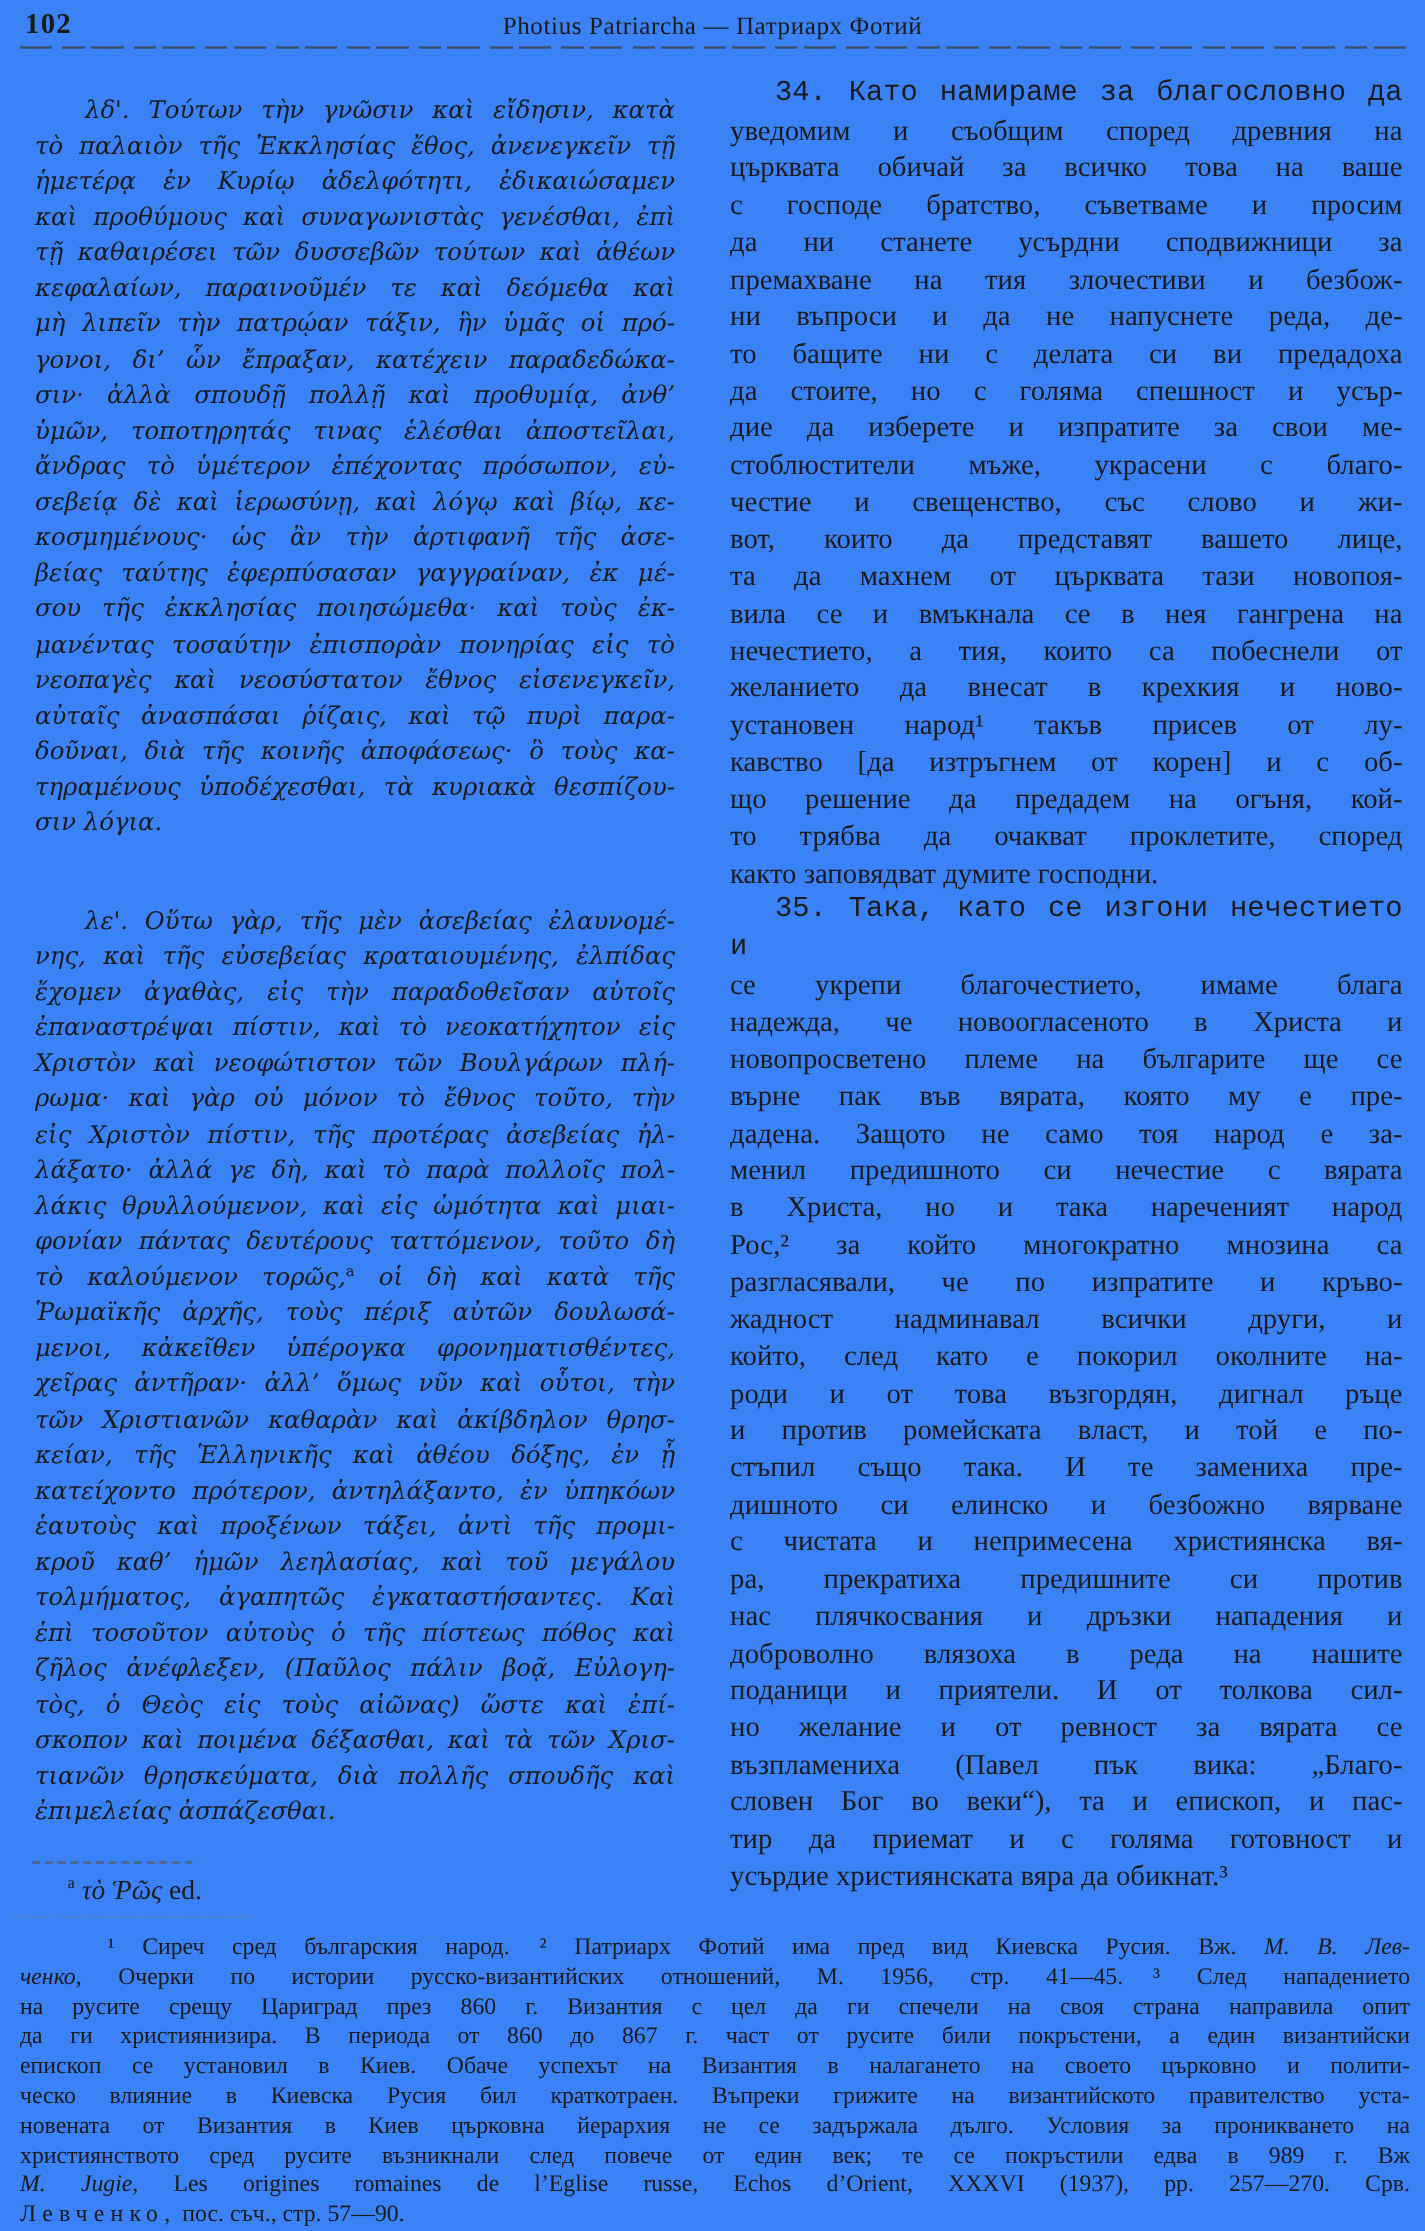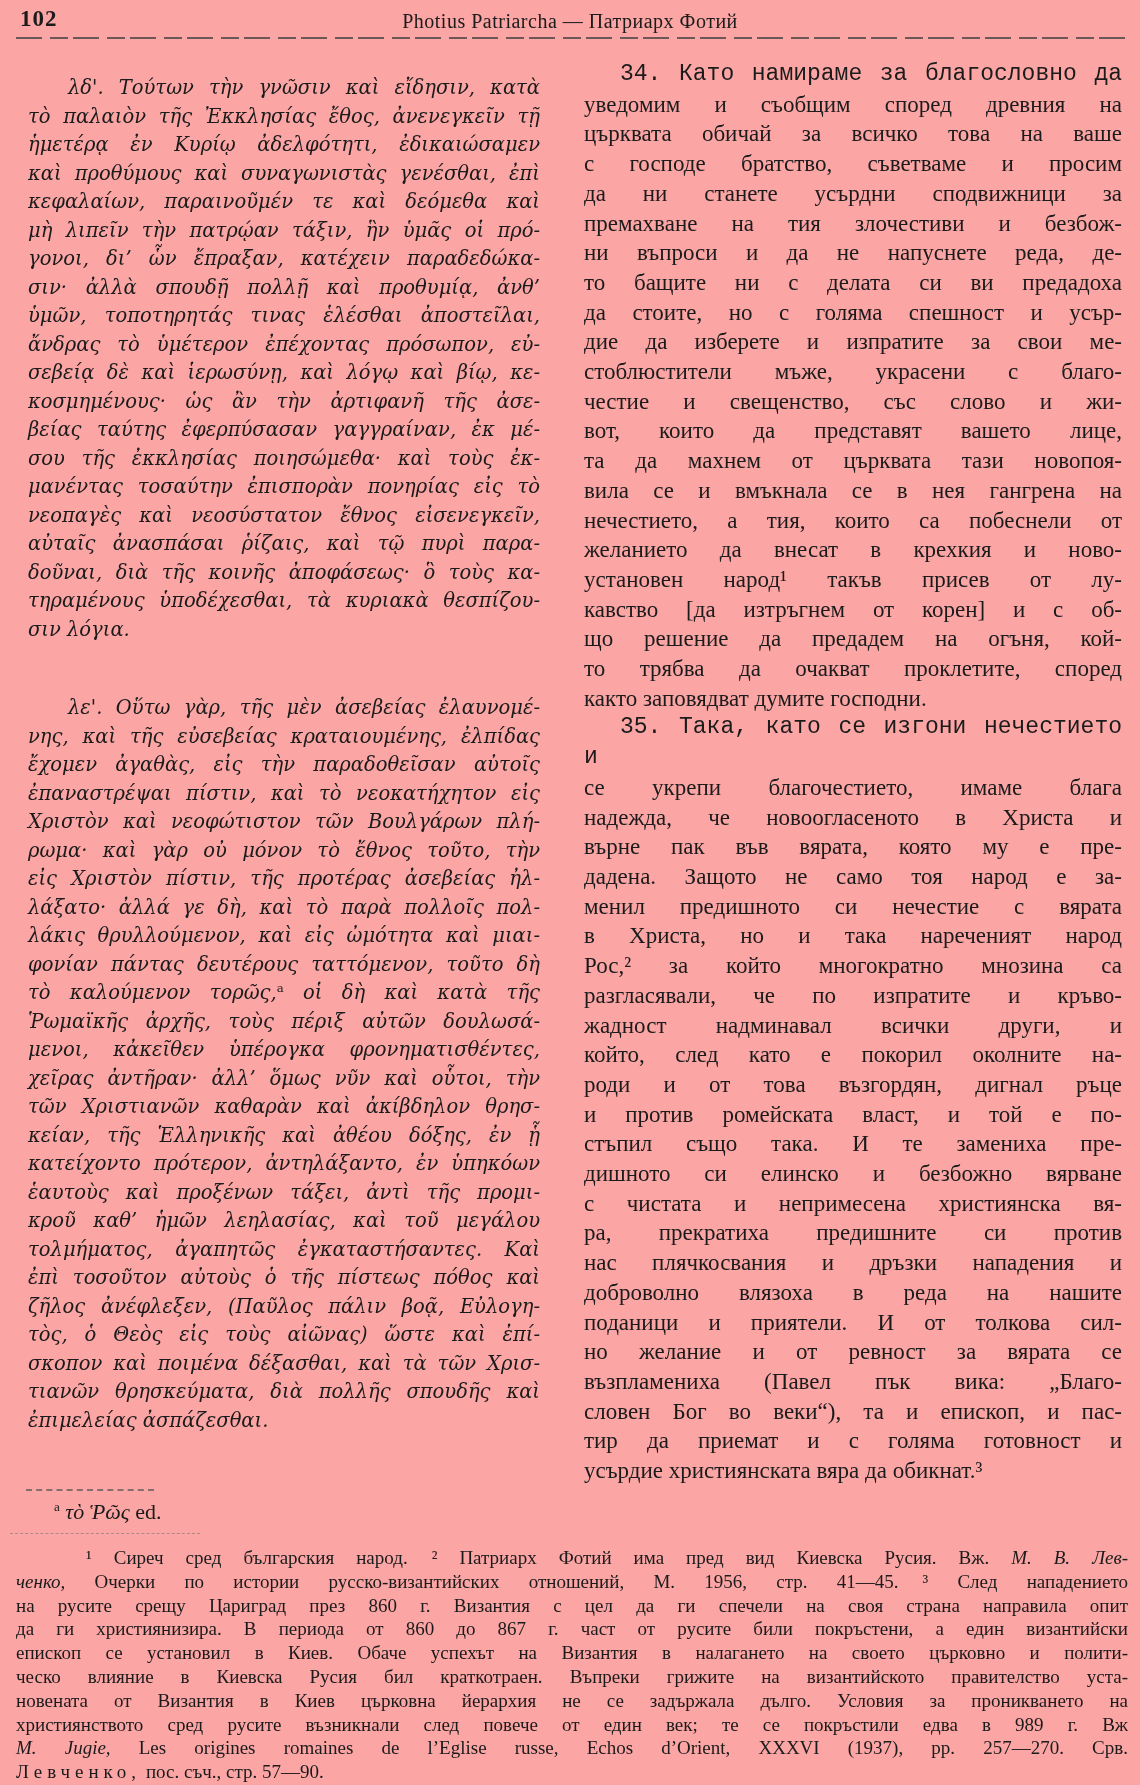--- a/index.html
+++ b/index.html
@@ -1,18 +1,18 @@
 <!DOCTYPE html>
 <html><head>
 <meta charset="utf-8">
 <style>
   html,body { margin:0; padding:0; background:#e8e8e4; }
   #page {
     position:relative; width:1140px; height:1785px; margin:0 auto;
-    background:#fca5a5; color:#1b1b1b; overflow:hidden;
+    background:#3b82f6; color:#1b1b1b; overflow:hidden;
     font-family:"Liberation Serif","DejaVu Serif",serif;
   }
   
   .pagenum { position:absolute; left:20px; top:6px; font-size:23px; font-weight:600; letter-spacing:1px; }
   .runtitle { position:absolute; left:0; right:0; top:10px; text-align:center; font-size:20px; letter-spacing:.5px; }
   .head-rule {
     position:absolute; left:16px; right:8px; top:37px; height:2px; opacity:.75;
     background:repeating-linear-gradient(90deg,#3c3c3c 0 26px,transparent 26px 34px,#3c3c3c 34px 52px,transparent 52px 57px);
   }
   
@@ -60,20 +60,21 @@
   <div class="pagenum">102</div>
   <div class="runtitle">Photius Patriarcha — Патриарх Фотий</div>
   <div class="head-rule"></div>
 
   <div class="col-greek">
     <div class="para">
         <div class="line first">λδ'. Τούτων τὴν γνῶσιν καὶ εἴδησιν, κατὰ</div>
         <div class="line">τὸ παλαιὸν τῆς Ἐκκλησίας ἔθος, ἀνενεγκεῖν τῇ</div>
         <div class="line">ἡμετέρᾳ ἐν Κυρίῳ ἀδελφότητι, ἐδικαιώσαμεν</div>
         <div class="line">καὶ προθύμους καὶ συναγωνιστὰς γενέσθαι, ἐπὶ</div>
+        <div class="line">τῇ καθαιρέσει τῶν δυσσεβῶν τούτων καὶ ἀθέων</div>
         <div class="line">κεφαλαίων, παραινοῦμέν τε καὶ δεόμεθα καὶ</div>
         <div class="line">μὴ λιπεῖν τὴν πατρῴαν τάξιν, ἣν ὑμᾶς οἱ πρό-</div>
         <div class="line">γονοι, δι’ ὧν ἔπραξαν, κατέχειν παραδεδώκα-</div>
         <div class="line">σιν· ἀλλὰ σπουδῇ πολλῇ καὶ προθυμίᾳ, ἀνθ’</div>
         <div class="line">ὑμῶν, τοποτηρητάς τινας ἑλέσθαι ἀποστεῖλαι,</div>
         <div class="line">ἄνδρας τὸ ὑμέτερον ἐπέχοντας πρόσωπον, εὐ-</div>
         <div class="line">σεβείᾳ δὲ καὶ ἱερωσύνῃ, καὶ λόγῳ καὶ βίῳ, κε-</div>
         <div class="line">κοσμημένους· ὡς ἂν τὴν ἀρτιφανῆ τῆς ἀσε-</div>
         <div class="line">βείας ταύτης ἐφερπύσασαν γαγγραίναν, ἐκ μέ-</div>
         <div class="line">σου τῆς ἐκκλησίας ποιησώμεθα· καὶ τοὺς ἐκ-</div>
@@ -141,20 +142,21 @@
         <div class="line">установен народ¹ такъв присев от лу-</div>
         <div class="line">кавство [да изтръгнем от корен] и с об-</div>
         <div class="line">що решение да предадем на огъня, кой-</div>
         <div class="line">то трябва да очакват проклетите, според</div>
         <div class="line last">както заповядват думите господни.</div>
       </div>
     <div class="para">
         <div class="line first">35. Така, като се изгони нечестието и</div>
         <div class="line">се укрепи благочестието, имаме блага</div>
         <div class="line">надежда, че новоогласеното в Христа и</div>
+        <div class="line">новопросветено племе на българите ще се</div>
         <div class="line">върне пак във вярата, която му е пре-</div>
         <div class="line">дадена. Защото не само тоя народ е за-</div>
         <div class="line">менил предишното си нечестие с вярата</div>
         <div class="line">в Христа, но и така нареченият народ</div>
         <div class="line">Рос,² за който многократно мнозина са</div>
         <div class="line">разгласявали, че по изпратите и кръво-</div>
         <div class="line">жадност надминавал всички други, и</div>
         <div class="line">който, след като е покорил околните на-</div>
         <div class="line">роди и от това възгордян, дигнал ръце</div>
         <div class="line">и против ромейската власт, и той е по-</div>

